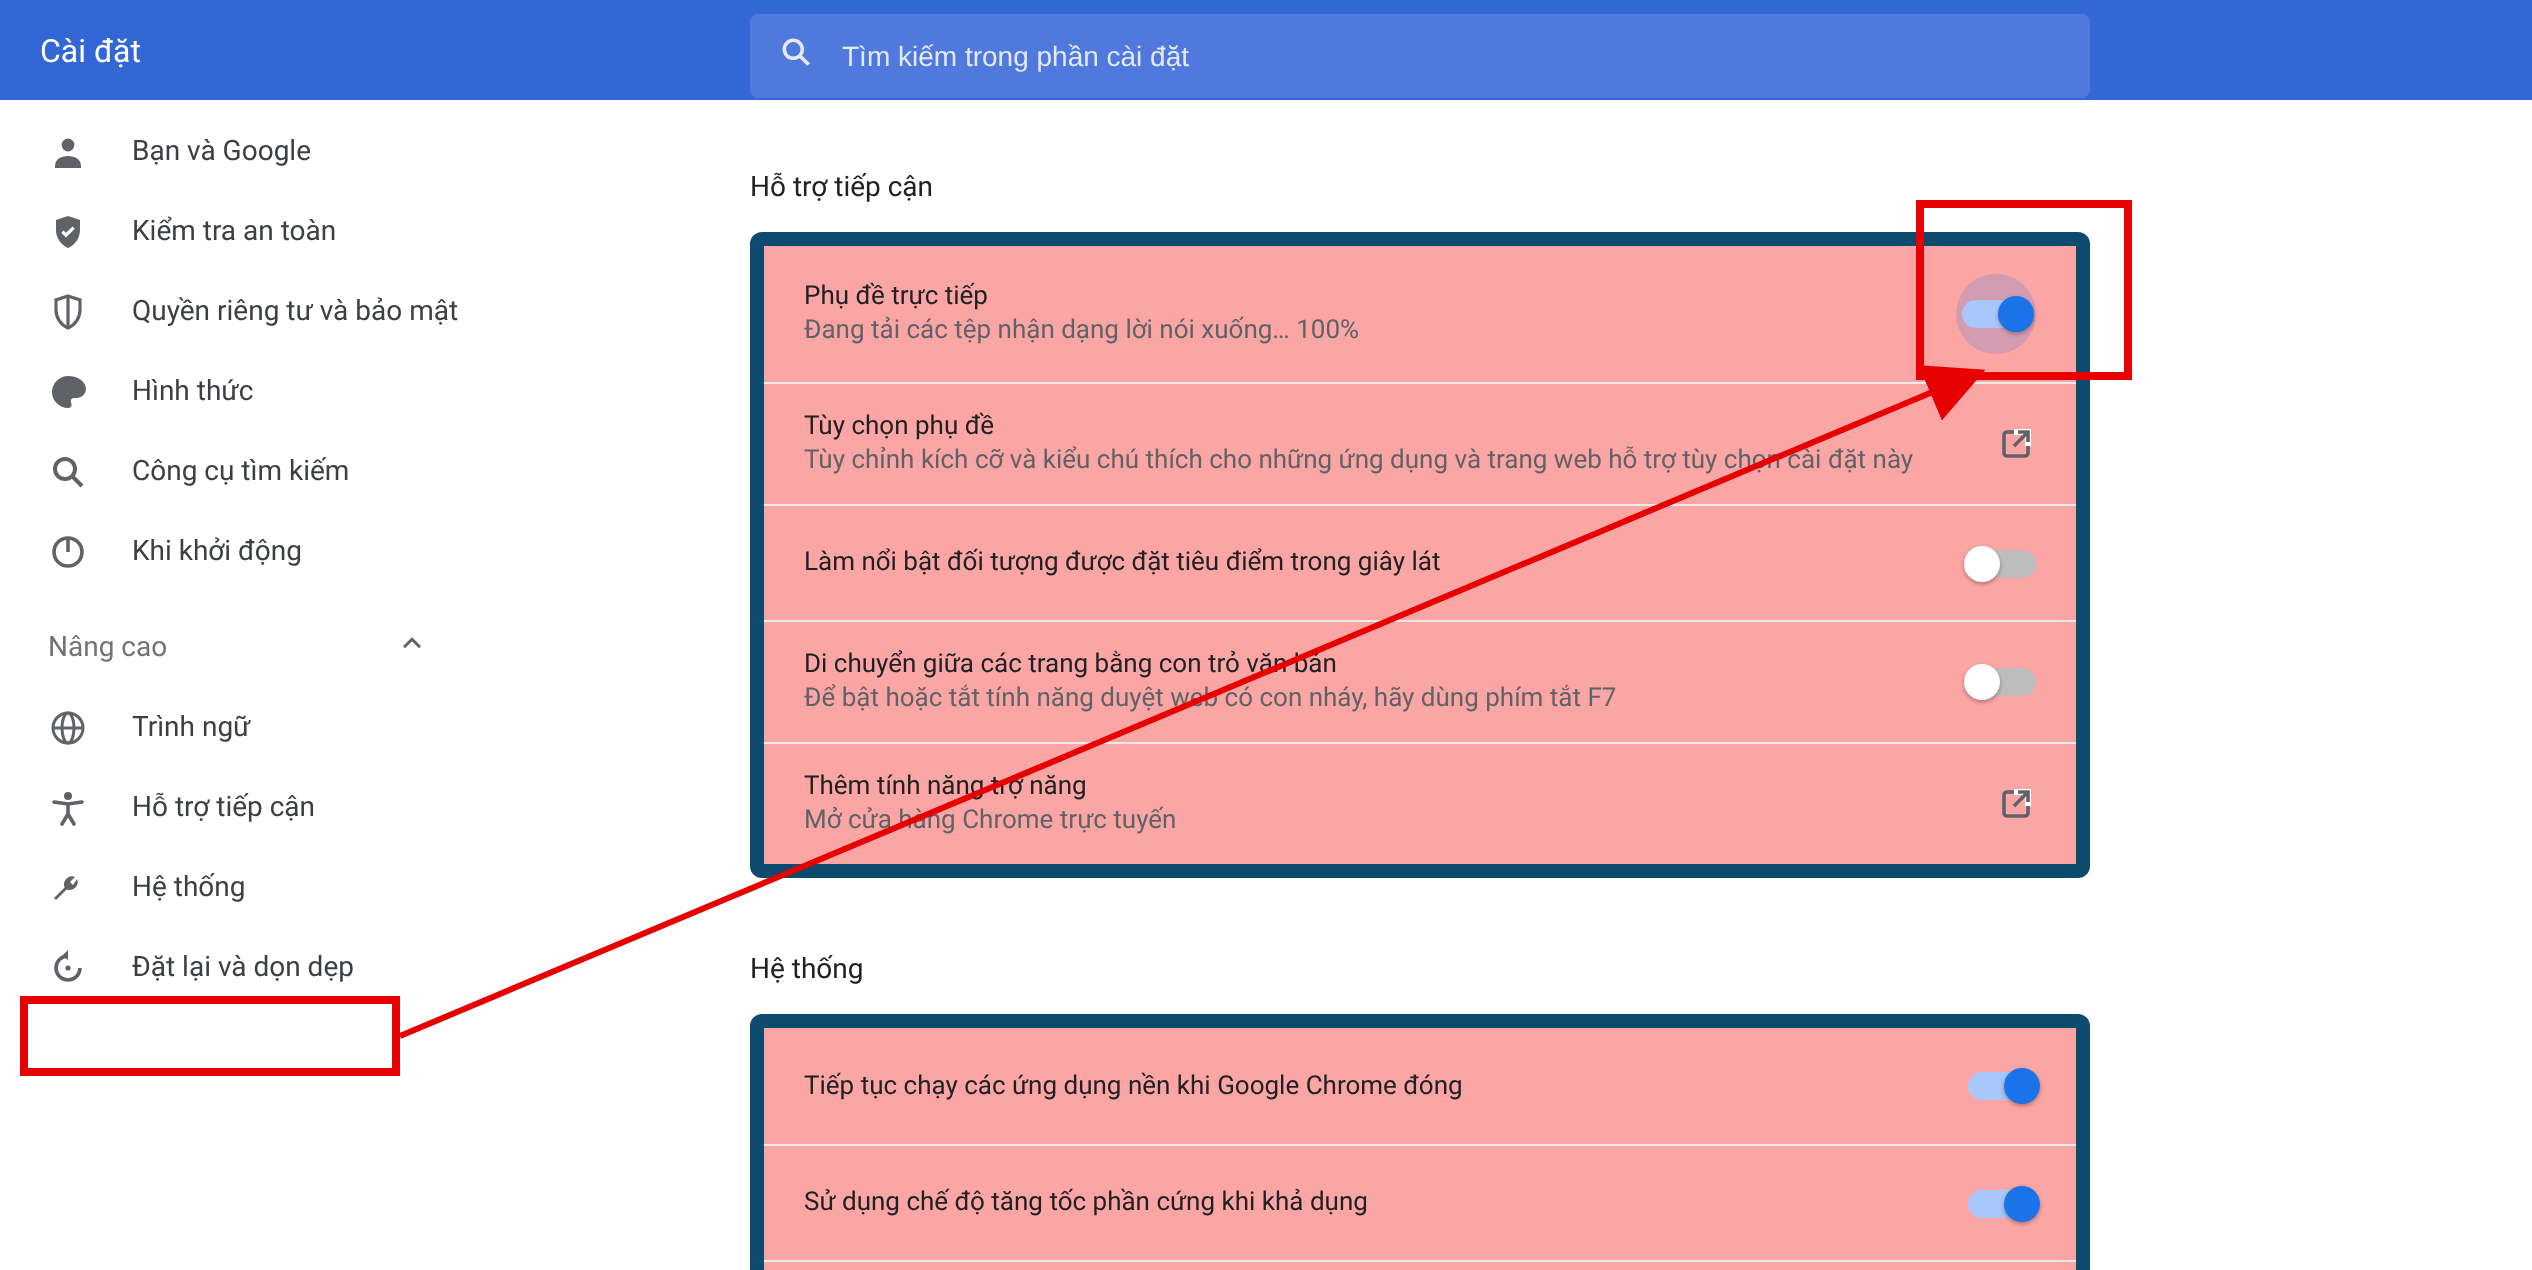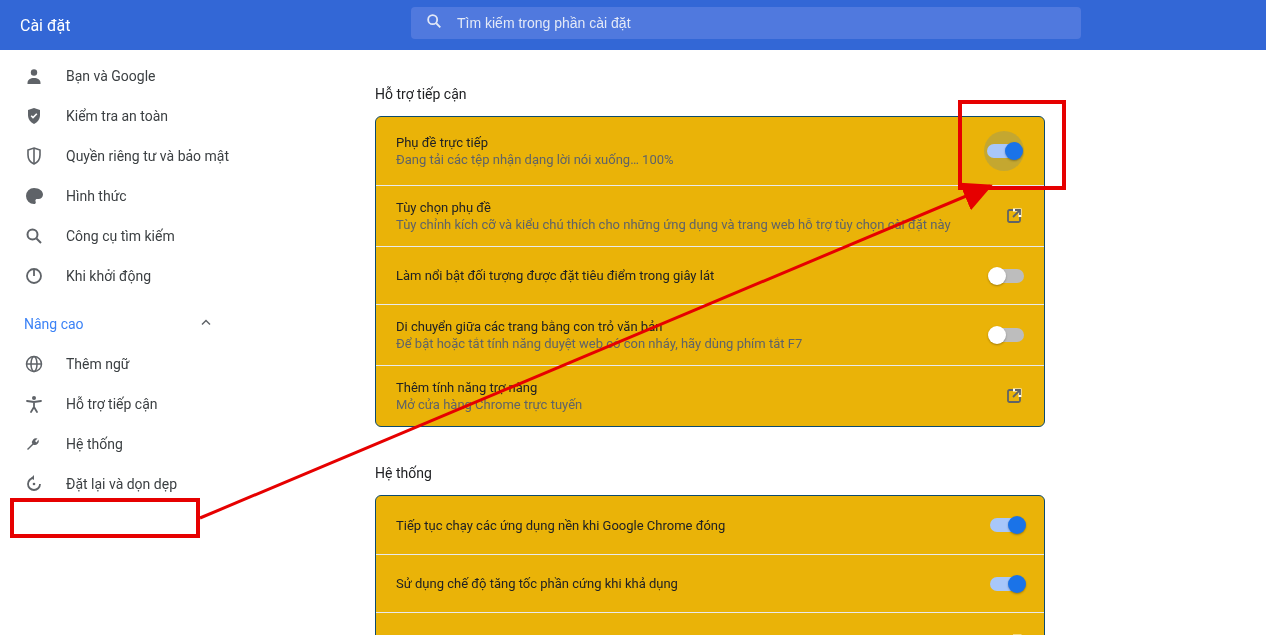--- a/index.html
+++ b/index.html
@@ -1,39 +1,39 @@
 <!DOCTYPE html>
 <html><head>
 <meta charset="utf-8">
 <style>
   * { box-sizing: border-box; margin: 0; padding: 0; }
   html, body { width: 1266px; height: 635px; font-family: Roboto, "Segoe UI", Arial, sans-serif; background: #fff; overflow: hidden; }
   
   .header { position: relative; height: 50px; background: #3367d6; color: #fff; display: flex; align-items: center; padding: 0 20px; }
   .header .title { font-size: 16px; font-weight: 400; }
-  .search-wrap { position: absolute; left: 375px; top: 7px; width: 670px; height: 32px; background: #5079de; border-radius: 4px; display: flex; align-items: center; padding: 0 14px; margin-left: 36px; }
+  .search-wrap { position: absolute; left: 375px; top: 7px; width: 670px; height: 42px; background: #5079de; border-radius: 4px; display: flex; align-items: center; padding: 0 14px; }
   .search-wrap svg { flex: 0 0 auto; }
   .search-wrap input { flex: 1 1 auto; border: none; background: transparent; outline: none; color: #fff; font-size: 14px; margin-left: 14px; }
   .search-wrap input::placeholder { color: #e3e9f7; }
   
   .body { display: flex; height: calc(635px - 50px); }
   .sidebar-col { width: 244px; height: 100%; display: flex; flex-direction: column; }
   .sidebar { width: 234px; height: 100%; overflow: hidden; padding-top: 6px; }
   .sidebar-scroll { width: 10px; background: #f1f1f1; position: relative; }
   .sidebar-scroll .thumb { position: absolute; left: 1px; width: 8px; background: #c1c1c1; top: 0; height: 120px; border-radius: 0; }
   .nav-item { display: flex; align-items: center; height: 40px; padding: 0 0 0 24px; color: #202124; cursor: pointer; font-size: 14px; }
   .nav-item .ico { width: 20px; height: 20px; display: flex; align-items: center; justify-content: center; margin-right: 22px; color: #5f6368; }
   .nav-item .lbl { color: #3c4043; }
-  .section-head { display: flex; align-items: center; justify-content: space-between; height: 40px; padding: 0 20px 0 24px; font-size: 14px; color: #3b82f6; cursor: pointer; margin-top: 8px; }
+  .section-head { display: flex; align-items: center; justify-content: space-between; height: 40px; padding: 0 20px 0 24px; font-size: 14px; color: #737373; cursor: pointer; margin-top: 8px; }
   .section-head .arw { color: #5f6368; }
   
   .main { flex: 1 1 auto; height: 100%; overflow: hidden; position: relative; padding: 24px 0 0 0; }
   .panel-title { font-size: 14px; color: #202124; margin: 12px 0 14px 0; padding-left: 0; }
   .content-inner { width: 670px; margin-left: 131px; }
-  .card { border: 1px solid #0c4a6e; border-radius: 6px; background: #eab308; }
+  .card { border: 7px solid #0c4a6e; border-radius: 6px; background: #fca5a5; }
   .row { display: flex; align-items: center; padding: 14px 20px; border-top: 1px solid #e8eaed; min-height: 58px; }
   .card .row:first-child { border-top: none; }
   .row .txt { flex: 1 1 auto; }
   .row-title { font-size: 13px; color: #202124; }
   .row-sub { font-size: 13px; color: #5f6368; margin-top: 2px; }
   .row .ctrl { flex: 0 0 auto; margin-left: 12px; display: flex; align-items: center; }
   
   .toggle { width: 34px; height: 14px; border-radius: 7px; position: relative; }
   .toggle .knob { position: absolute; width: 18px; height: 18px; border-radius: 50%; top: -2px; box-shadow: 0 1px 2px rgba(0,0,0,.3); }
   .toggle.on { background: #a8c7fa; }
@@ -188,21 +188,21 @@
               <use href="#i-arrowup"></use>
             </svg></span>
       </div>
       <div id="nav-adv">
           <div class="nav-item">
             <span class="ico">
               <svg width="20" height="20" viewBox="0 0 20 20">
                 <use href="#i-globe"></use>
               </svg>
             </span>
-            <span class="lbl">Thêm ngữ</span>
+            <span class="lbl">Trình ngữ</span>
           </div>
           <div class="nav-item">
             <span class="ico">
               <svg width="20" height="20" viewBox="0 0 20 20">
                 <use href="#i-accessibility"></use>
               </svg>
             </span>
             <span class="lbl">Hỗ trợ tiếp cận</span>
           </div>
           <div class="nav-item">

